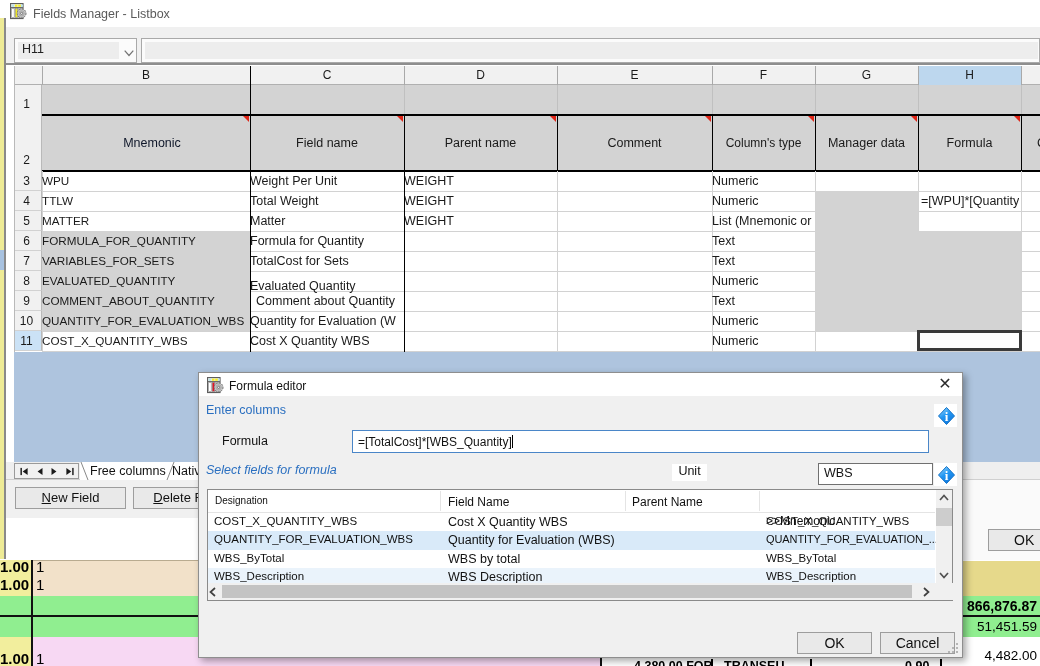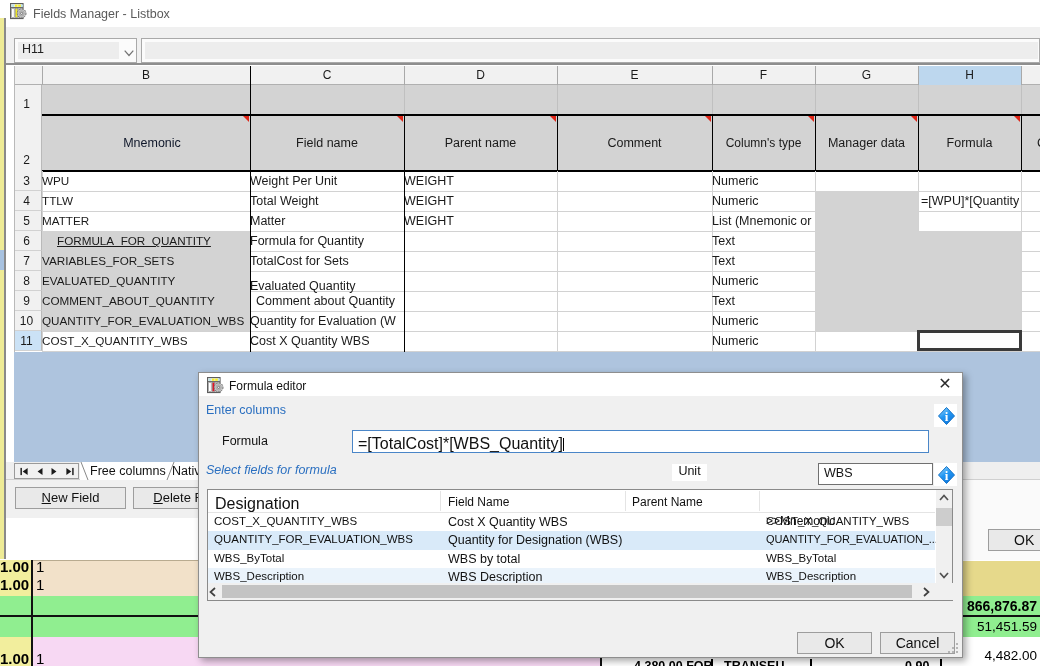--- a/index.html
+++ b/index.html
@@ -150,21 +150,21 @@
 <div class="cell cellB" style="left:42px;top:211px;width:206px;">MATTER</div>
 <div class="cell" style="left:250px;top:211px;width:152px;">Matter</div>
 <div class="cell" style="left:404px;top:211px;width:151px;">WEIGHT</div>
 <div class="cell" style="left:712px;top:211px;width:101px;">List (Mnemonic or</div>
 <div style="position:absolute;left:14px;top:231px;width:28px;height:20px;background:#f1f1f1;border-right:1px solid #b9b9b9;border-bottom:1px solid #d2d2d2;"></div>
 <div style="position:absolute;left:14px;top:234px;width:25px;height:16px;font-size:12px;color:#1a1a1a;text-align:center;">6</div>
 <div style="position:absolute;left:42px;top:251px;width:998px;height:1px;background:#d2d2d2;"></div>
 <div style="position:absolute;left:42px;top:231px;width:208px;height:20px;background:#d3d3d3;"></div>
 <div style="position:absolute;left:815px;top:231px;width:103px;height:20px;background:#d3d3d3;"></div>
 <div style="position:absolute;left:918px;top:231px;width:103px;height:20px;background:#d3d3d3;"></div>
-<div class="cell cellB" style="left:57px;top:231px;width:206px;text-decoration:underline;">FORMULA_FOR_QUANTITY</div>
+<div class="cell cellB" style="left:42px;top:231px;width:206px;">FORMULA_FOR_QUANTITY</div>
 <div class="cell" style="left:250px;top:231px;width:152px;">Formula for Quantity</div>
 <div class="cell" style="left:712px;top:231px;width:101px;">Text</div>
 <div style="position:absolute;left:14px;top:251px;width:28px;height:20px;background:#f1f1f1;border-right:1px solid #b9b9b9;border-bottom:1px solid #d2d2d2;"></div>
 <div style="position:absolute;left:14px;top:254px;width:25px;height:16px;font-size:12px;color:#1a1a1a;text-align:center;">7</div>
 <div style="position:absolute;left:42px;top:271px;width:998px;height:1px;background:#d2d2d2;"></div>
 <div style="position:absolute;left:42px;top:251px;width:208px;height:20px;background:#d3d3d3;"></div>
 <div style="position:absolute;left:815px;top:251px;width:103px;height:20px;background:#d3d3d3;"></div>
 <div style="position:absolute;left:918px;top:251px;width:103px;height:20px;background:#d3d3d3;"></div>
 <div class="cell cellB" style="left:42px;top:251px;width:206px;">VARIABLES_FOR_SETS</div>
 <div class="cell" style="left:250px;top:251px;width:152px;">TotalCost for Sets</div>
@@ -247,21 +247,21 @@
 <rect x="8.7" y="5.4" width="2.5" height="9" fill="#fff" stroke="#8a8a8a" stroke-width="0.6"></rect>
 <circle cx="11.6" cy="10.4" r="4.4" fill="#c6c6c6" stroke="#6d6d6d" stroke-width="1" stroke-dasharray="1.8,1.1"></circle>
 <circle cx="11.6" cy="10.4" r="2.6" fill="#c6c6c6" stroke="#8b8b8b" stroke-width="0.5"></circle>
 <circle cx="11.6" cy="10.4" r="1.1" fill="#f2f2f2" stroke="#777"></circle>
 </svg>
 <div style="position:absolute;left:229px;top:379px;font-size:12px;color:#111;">Formula editor</div>
 <div style="position:absolute;left:934px;top:373px;width:22px;height:22px;font-size:16px;color:#2b2b2b;text-align:center;line-height:22px;">✕</div>
 <div style="position:absolute;left:206px;top:403px;font-size:12.5px;color:#2a6fc0;">Enter columns</div>
 <div style="position:absolute;left:222px;top:434px;font-size:12.5px;color:#111;">Formula</div>
 <div style="position:absolute;left:352px;top:430px;width:577px;height:23px;background:#fff;border:1px solid #4a86c8;"></div>
-<div style="position:absolute;left:358px;top:435px;font-size:16px;color:#111;">=[TotalCost]*[WBS_Quantity]<span style="display:inline-block;width:1px;height:13px;background:#000;vertical-align:-2px;"></span></div>
+<div style="position:absolute;left:358px;top:435px;font-size:12px;color:#111;">=[TotalCost]*[WBS_Quantity]<span style="display:inline-block;width:1px;height:13px;background:#000;vertical-align:-2px;"></span></div>
 <div style="position:absolute;left:206px;top:463px;font-size:12.5px;color:#2a6fc0;font-style:italic;">Select fields for formula</div>
 <div style="position:absolute;left:672px;top:464px;width:35px;height:17px;background:#fff;font-size:12.5px;color:#111;text-align:center;">Unit</div>
 <div style="position:absolute;left:818px;top:463px;width:115px;height:22px;background:#fff;border:1px solid #707070;"></div>
 <div style="position:absolute;left:824px;top:466px;font-size:12.5px;color:#111;">WBS</div>
 <div class="ab" style="left:934px;top:404px;width:23px;height:23px;background:#fff;"></div>
 <svg class="ab" style="left:938px;top:407px" width="17" height="18" viewBox="0 0 17 18">
 <defs>
       <linearGradient id="dg938407" x1="0.2" y1="0" x2="0.8" y2="1">
 <stop offset="0" stop-color="#8ed0f8"></stop>
         <stop offset="0.45" stop-color="#2196f3"></stop>
@@ -277,34 +277,34 @@
       <linearGradient id="dg938466" x1="0.2" y1="0" x2="0.8" y2="1">
 <stop offset="0" stop-color="#8ed0f8"></stop>
         <stop offset="0.45" stop-color="#2196f3"></stop>
         <stop offset="1" stop-color="#0d72d8"></stop>
       </linearGradient>
     </defs>
 <polygon points="8.5,0.5 16.5,9 8.5,17.5 0.5,9" fill="url(#dg938466)" stroke="#1272c8" stroke-width="1"></polygon>
 <text x="8.5" y="13.5" text-anchor="middle" font-family="Liberation Serif,serif" font-weight="bold" font-size="13" fill="#fff">i</text>
 </svg>
 <div style="position:absolute;left:207px;top:489px;width:746px;height:112px;background:#fff;border:1px solid #8a8a8a;"></div>
-<div style="position:absolute;left:215px;top:495px;font-size:16px;color:#111;text-align:center;">Designation</div>
+<div style="position:absolute;left:215px;top:495px;font-size:10px;color:#111;text-align:center;">Designation</div>
 <div style="position:absolute;left:448px;top:495px;font-size:12px;color:#111;">Field Name</div>
 <div style="position:absolute;left:632px;top:495px;font-size:12px;color:#111;">Parent Name</div>
 <div style="position:absolute;left:766px;top:514px;font-size:12px;color:#111;">&gt;&gt;Mnemonic</div>
 <div style="position:absolute;left:440px;top:491px;width:1px;height:20px;background:#e4e4e4;"></div>
 <div style="position:absolute;left:625px;top:491px;width:1px;height:20px;background:#e4e4e4;"></div>
 <div style="position:absolute;left:759px;top:491px;width:1px;height:20px;background:#e4e4e4;"></div>
 <div style="position:absolute;left:208px;top:512px;width:727px;height:1px;background:#e4e4e4;"></div>
 <div style="position:absolute;left:214px;top:515px;font-size:11.5px;color:#111;">COST_X_QUANTITY_WBS</div>
 <div style="position:absolute;left:448px;top:515px;font-size:12.5px;color:#111;">Cost X Quantity WBS</div>
 <div style="position:absolute;left:766px;top:515px;font-size:11.5px;color:#111;width:171px;overflow:hidden;white-space:nowrap;">COST_X_QUANTITY_WBS</div>
 <div style="position:absolute;left:208px;top:531px;width:727px;height:19px;background:#d9eaf9;"></div>
 <div style="position:absolute;left:214px;top:533px;font-size:11.5px;color:#111;">QUANTITY_FOR_EVALUATION_WBS</div>
-<div style="position:absolute;left:448px;top:533px;font-size:12.5px;color:#111;">Quantity for Designation (WBS)</div>
+<div style="position:absolute;left:448px;top:533px;font-size:12.5px;color:#111;">Quantity for Evaluation (WBS)</div>
 <div style="position:absolute;left:766px;top:533px;font-size:11.5px;color:#111;width:171px;overflow:hidden;white-space:nowrap;"><span style="font-size:11px;letter-spacing:-0.1px">QUANTITY_FOR_EVALUATION_...</span></div>
 <div style="position:absolute;left:214px;top:552px;font-size:11.5px;color:#111;">WBS_ByTotal</div>
 <div style="position:absolute;left:448px;top:552px;font-size:12.5px;color:#111;">WBS by total</div>
 <div style="position:absolute;left:766px;top:552px;font-size:11.5px;color:#111;width:171px;overflow:hidden;white-space:nowrap;">WBS_ByTotal</div>
 <div style="position:absolute;left:208px;top:568px;width:727px;height:15px;background:#eaf3fb;"></div>
 <div style="position:absolute;left:214px;top:570px;font-size:11.5px;color:#111;">WBS_Description</div>
 <div style="position:absolute;left:448px;top:570px;font-size:12.5px;color:#111;">WBS Description</div>
 <div style="position:absolute;left:766px;top:570px;font-size:11.5px;color:#111;width:171px;overflow:hidden;white-space:nowrap;">WBS_Description</div>
 <div style="position:absolute;left:936px;top:490px;width:16px;height:93px;background:#f0f0f0;"></div>
 <div style="position:absolute;left:936px;top:508px;width:16px;height:18px;background:#cdcdcd;"></div>

